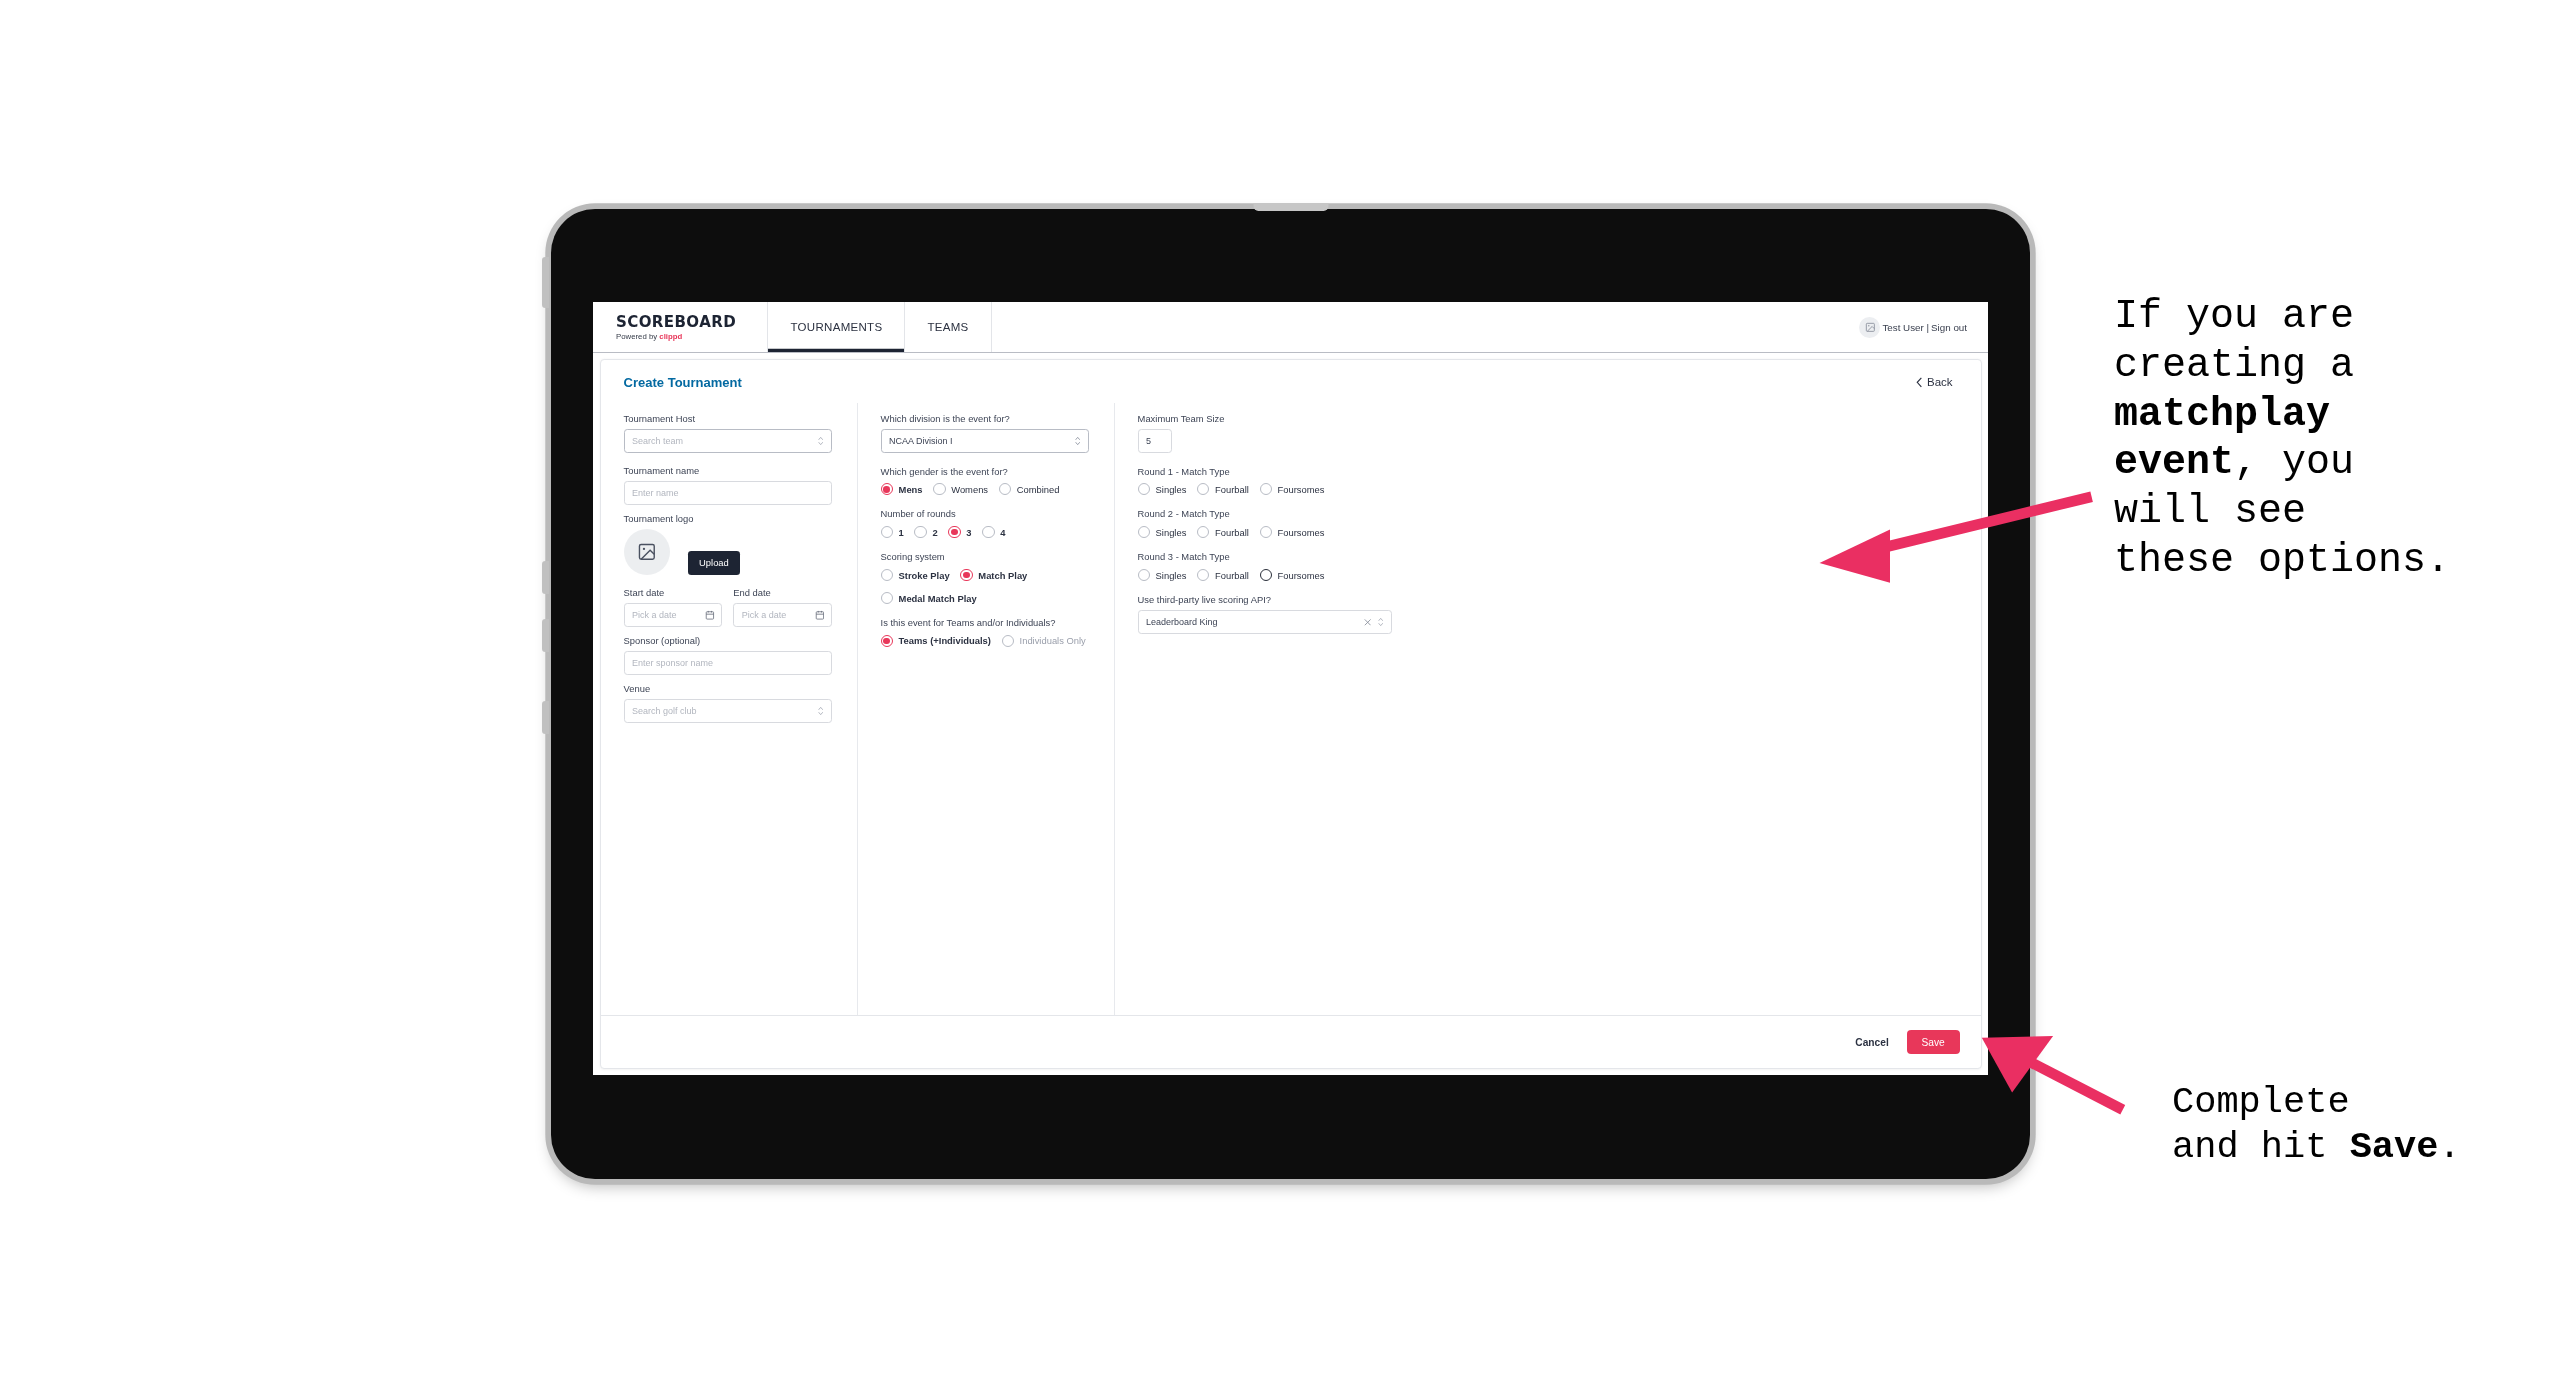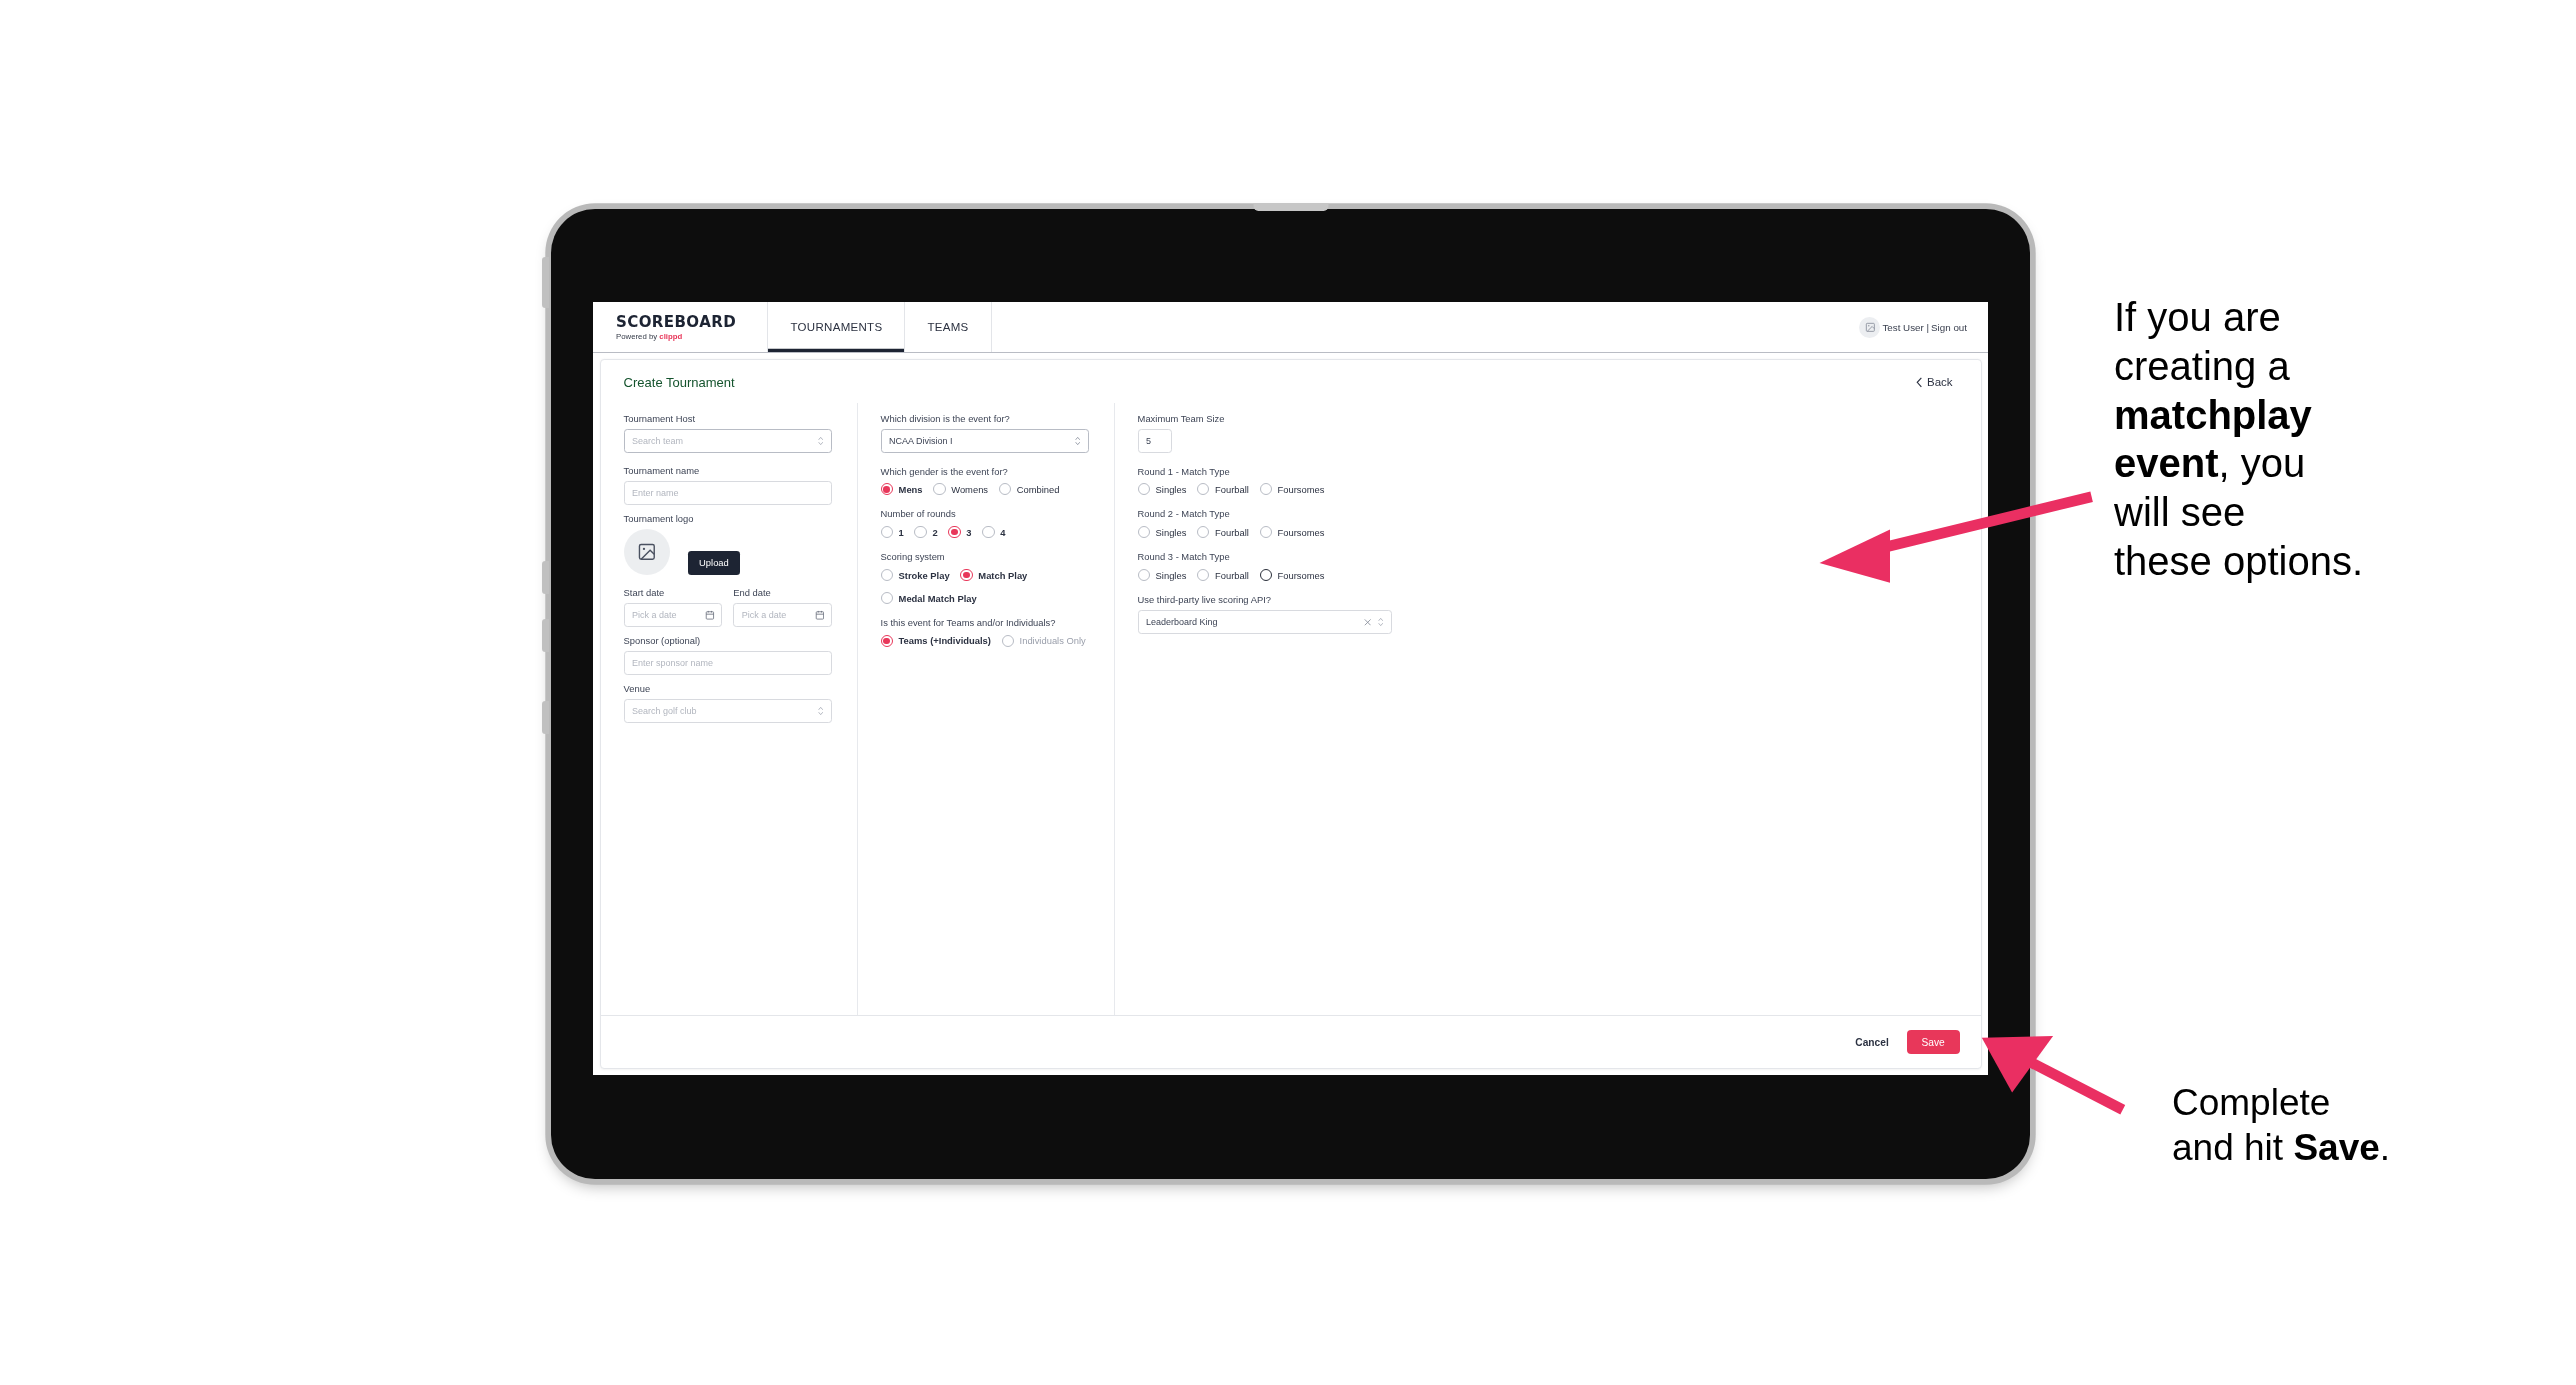--- a/index.html
+++ b/index.html
@@ -98,21 +98,21 @@
     background: #ffffff;
     border: 0.8px solid #e4e6ea;
     border-radius: 4.1px;
     box-shadow: 0 0.8px 2.5px rgba(0,0,0,.05);
     display: flex; flex-direction: column;
   }
   #card-header {
     display: flex; align-items: center; justify-content: space-between;
     padding: 14.8px 28px 8.2px 23px;
   }
-  #page-title { font-size: 13px; color: #14532d; }
+  #page-title { font-size: 13px; color: #0369a1; font-weight: bold; }
   #back-link {
     display: flex; align-items: center; gap: 4.9px;
     font-size: 11.5px; color: #2c3242; cursor: pointer;
   }
 
   #columns {
     flex: 1;
     display: flex;
     padding: 4.9px 0 0 0;
     border-bottom: 0.8px solid #e4e6ea;
@@ -198,21 +198,21 @@
   #save-btn {
     background: #e8375a; color: #fff;
     font-size: 10.2px;
     padding: 6.6px 14.8px; border-radius: 4.1px;
     cursor: pointer;
   }
 
   
   .annotation {
     position: absolute;
-    font-family: Liberation Sans, sans-serif;
+    font-family: Liberation Mono, monospace;
     color: #000;
     line-height: 1.22;
   }
   #annot-1 { left: 2114px; top: 293px; width: 344px; font-size: 40px; }
   #annot-2 { left: 2172px; top: 1080px; width: 369px; font-size: 37px; }
   .annotation b { font-weight: 700; }
 
   #arrow-layer {
     position: absolute; left: 0; top: 0;
     width: 2576px; height: 1386px;

